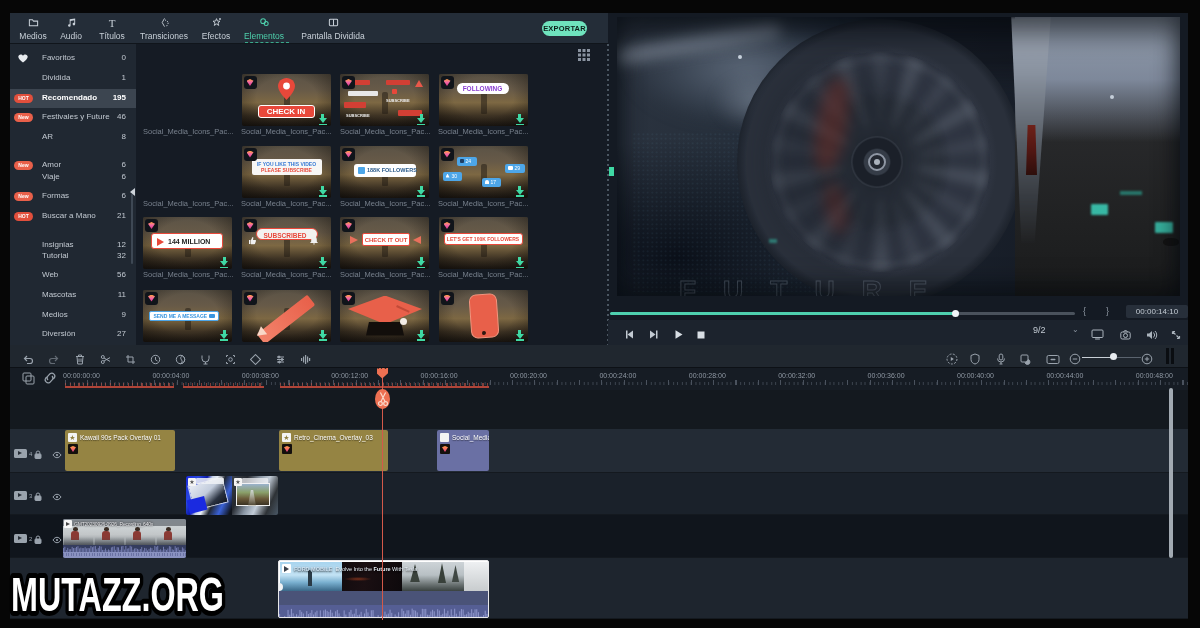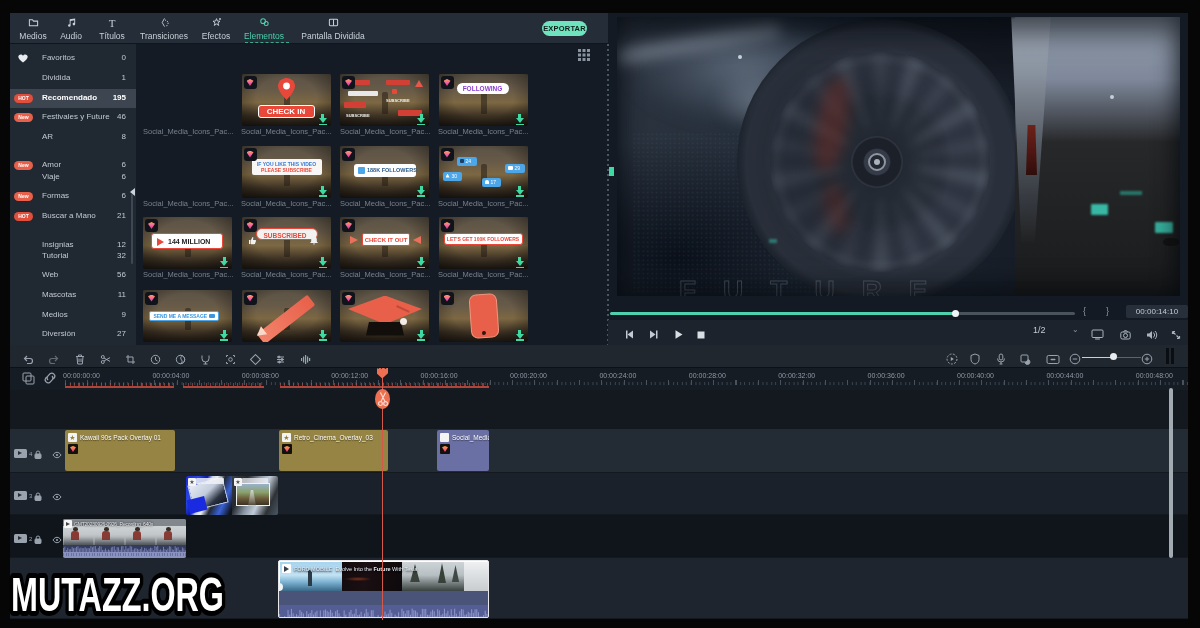--- a/index.html
+++ b/index.html
@@ -410,21 +410,21 @@
  <div class="abs" style="left:40px;top:6px"><svg width="11" height="11" viewBox="0 0 11 11" fill="#c2cad2">
           <path d="M2 1.5v8L7.5 5.5z"></path>
           <path d="M8 1.5h1.5v8H8z"></path>
         </svg></div>
  <div class="abs" style="left:65px;top:6px"><svg width="11" height="11" viewBox="0 0 11 11" fill="#d8dee4">
           <path d="M2.5 1.2v8.6L9.5 5.5z"></path>
         </svg></div>
  <div class="abs" style="left:88px;top:6px"><svg width="10" height="10" viewBox="0 0 10 10" fill="#d8dee4">
           <rect x="1.5" y="1.5" width="7" height="7"></rect>
         </svg></div>
- <div class="abs" style="left:425px;top:5px;color:#c2cad2;font-size:9px">1/2</div>
+ <div class="abs" style="left:425px;top:5px;color:#c2cad2;font-size:9px">9/2</div>
  <div class="abs" style="left:464px;top:5px;color:#8a939e;font-size:8px">⌄</div>
  <div class="abs" style="left:483px;top:6px"><svg width="13" height="11" viewBox="0 0 13 11" fill="none" stroke="#aab3bc" stroke-width="1">
           <rect x="1" y="1" width="11" height="7.5" rx="1"></rect>
           <path d="M4.5 10h4" stroke-linecap="round"></path>
         </svg></div>
  <div class="abs" style="left:512px;top:6px"><svg width="11" height="10" viewBox="0 0 11 10" fill="none" stroke="#aab3bc" stroke-width="1">
           <rect x="0.8" y="2" width="9.4" height="7" rx="1.5"></rect>
           <circle cx="5.5" cy="5.5" r="2"></circle>
           <path d="M3.5 2l1-1.3h2l1 1.3"></path>
         </svg></div>

